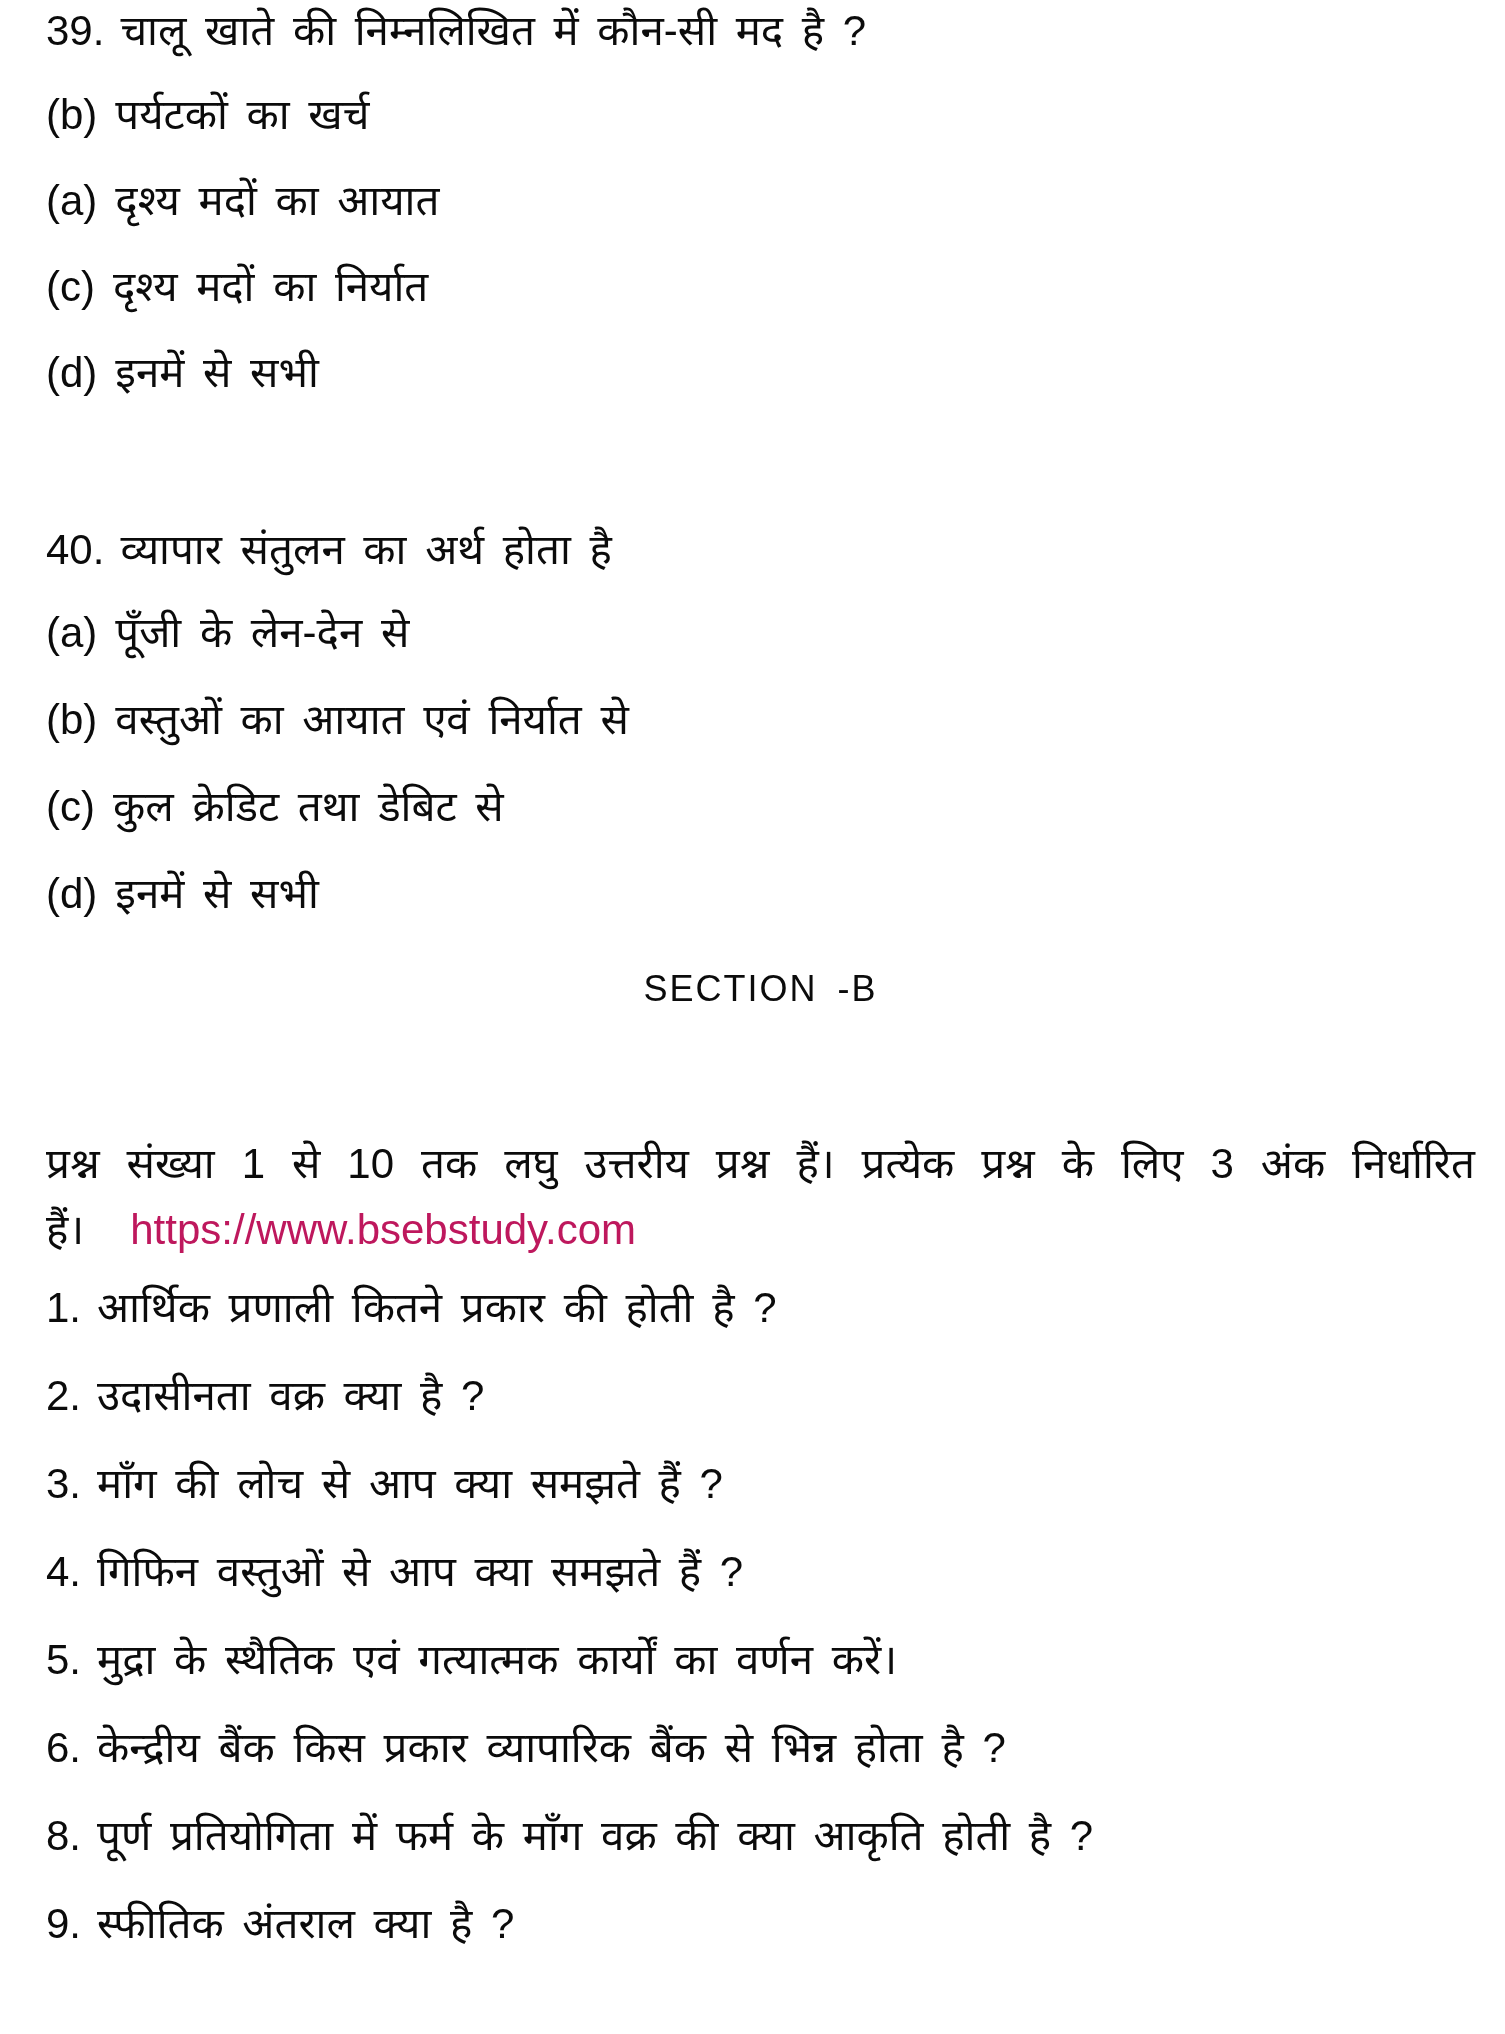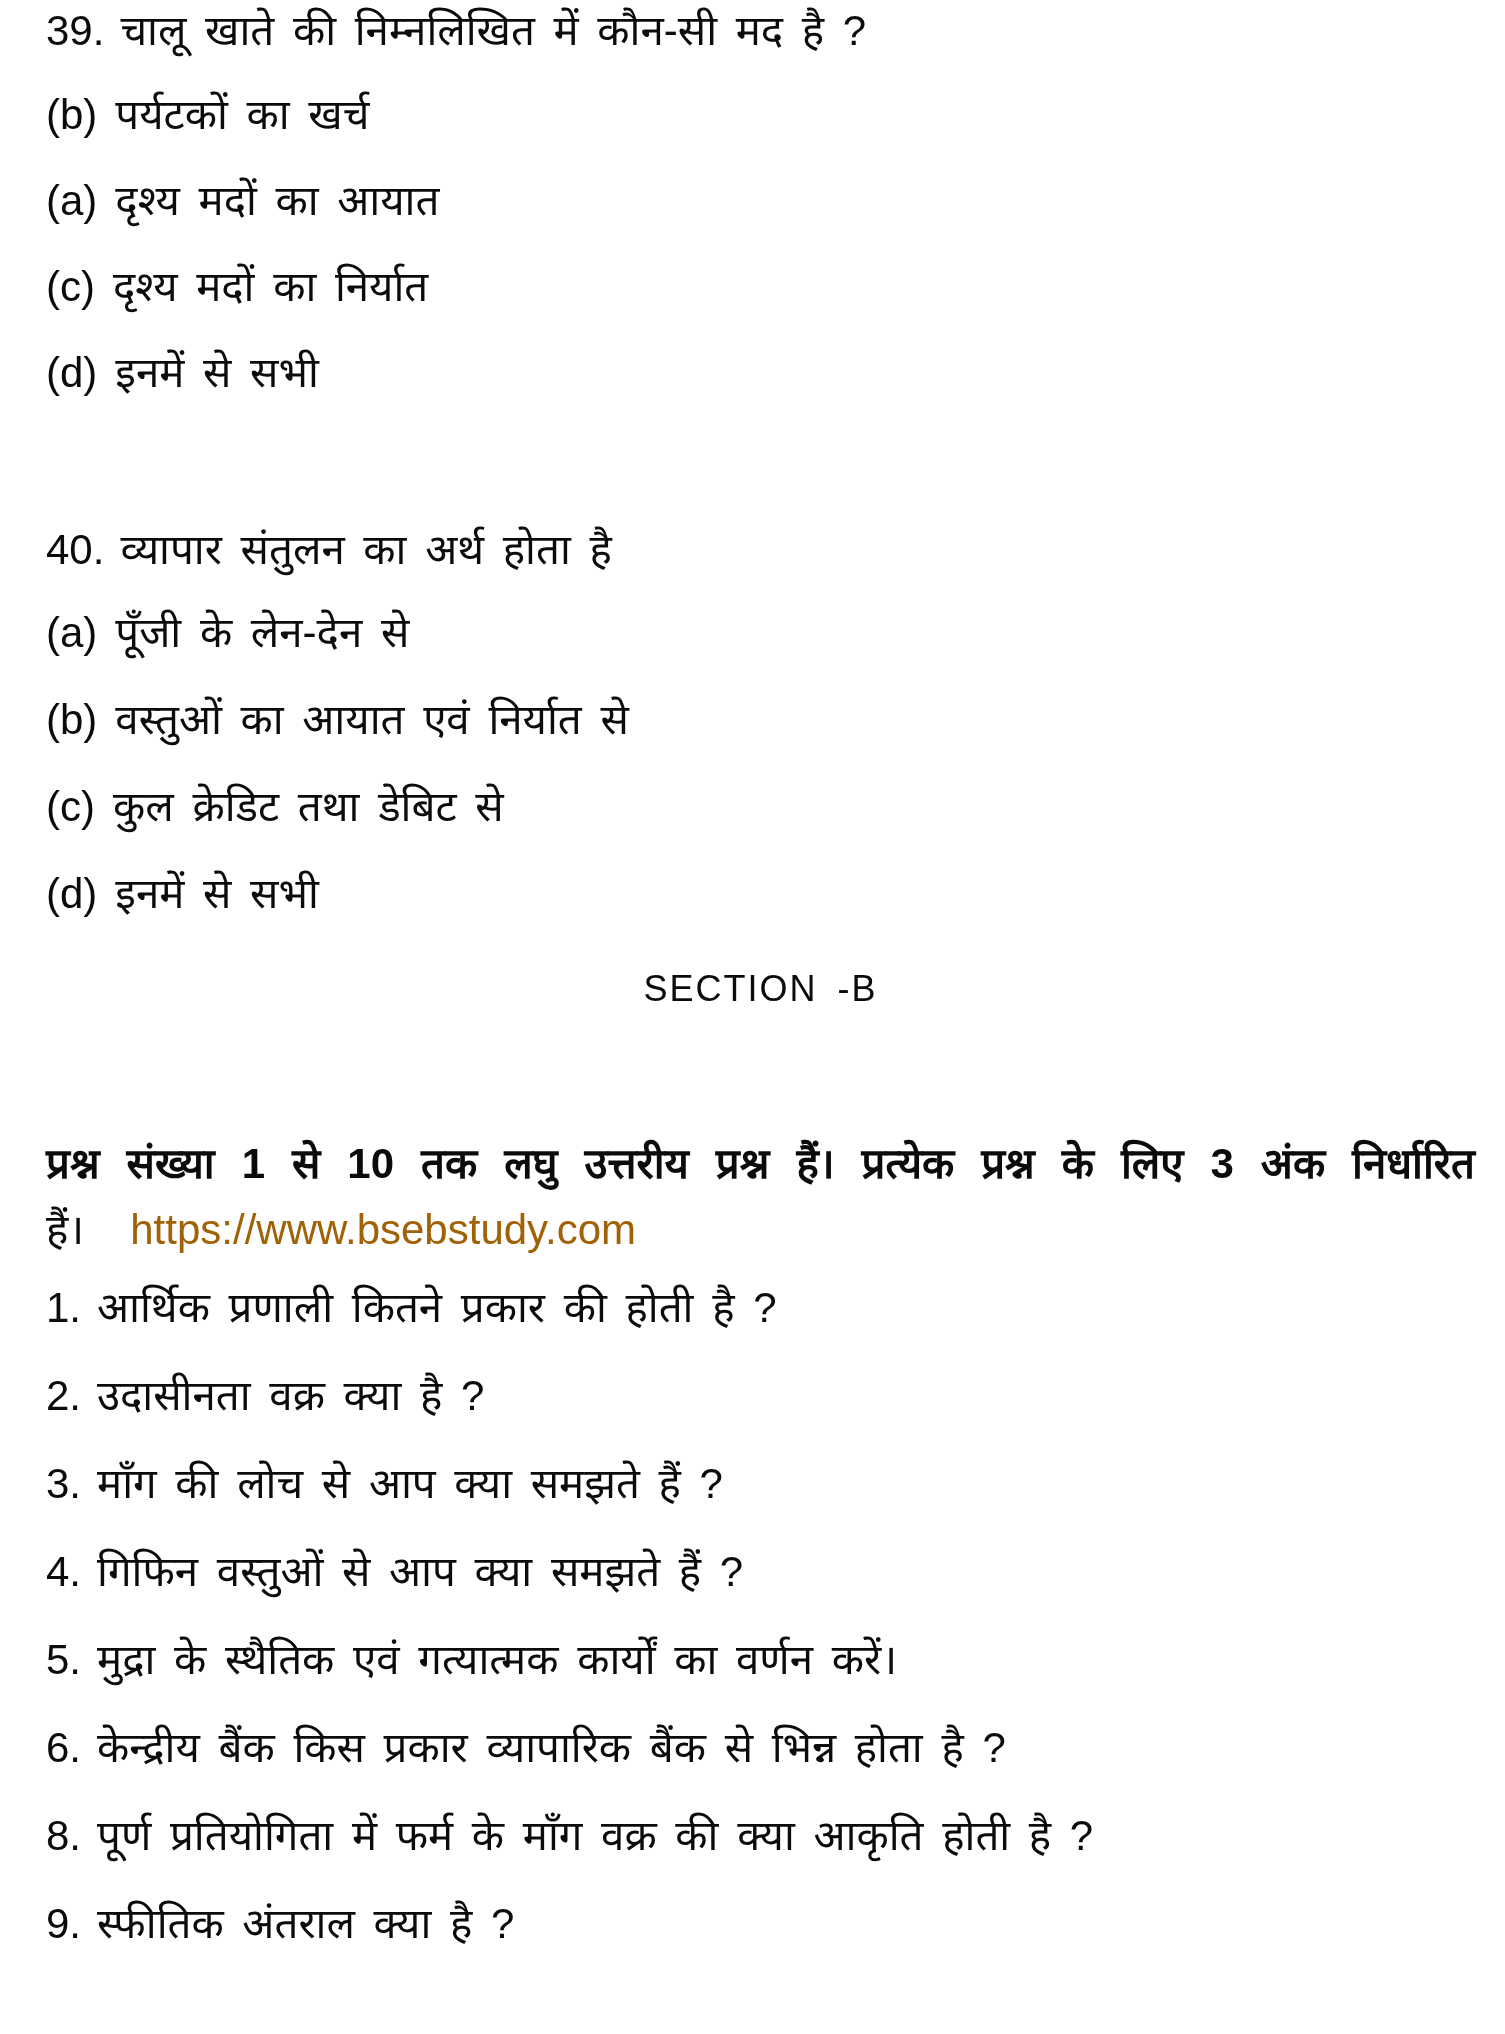--- a/index.html
+++ b/index.html
@@ -54,28 +54,27 @@
   }
   .para {
     font-size: 42px;
     line-height: 66px;
     word-spacing: 7px;
     margin-bottom: 20px;
   }
   .para .just {
     text-align: justify;
     text-align-last: justify;
-    font-weight: bold;
   }
   .para .second {
     white-space: nowrap;
   }
   .site-url {
     margin-left: 46px;
-    color: #a16207;
+    color: #be185d;
     text-decoration: none;
   }
   .sq { margin-bottom: 38px; }
 </style>
 </head>
 <body>
 
 <div class="doc">
 
   <div class="hline mb-q39">

